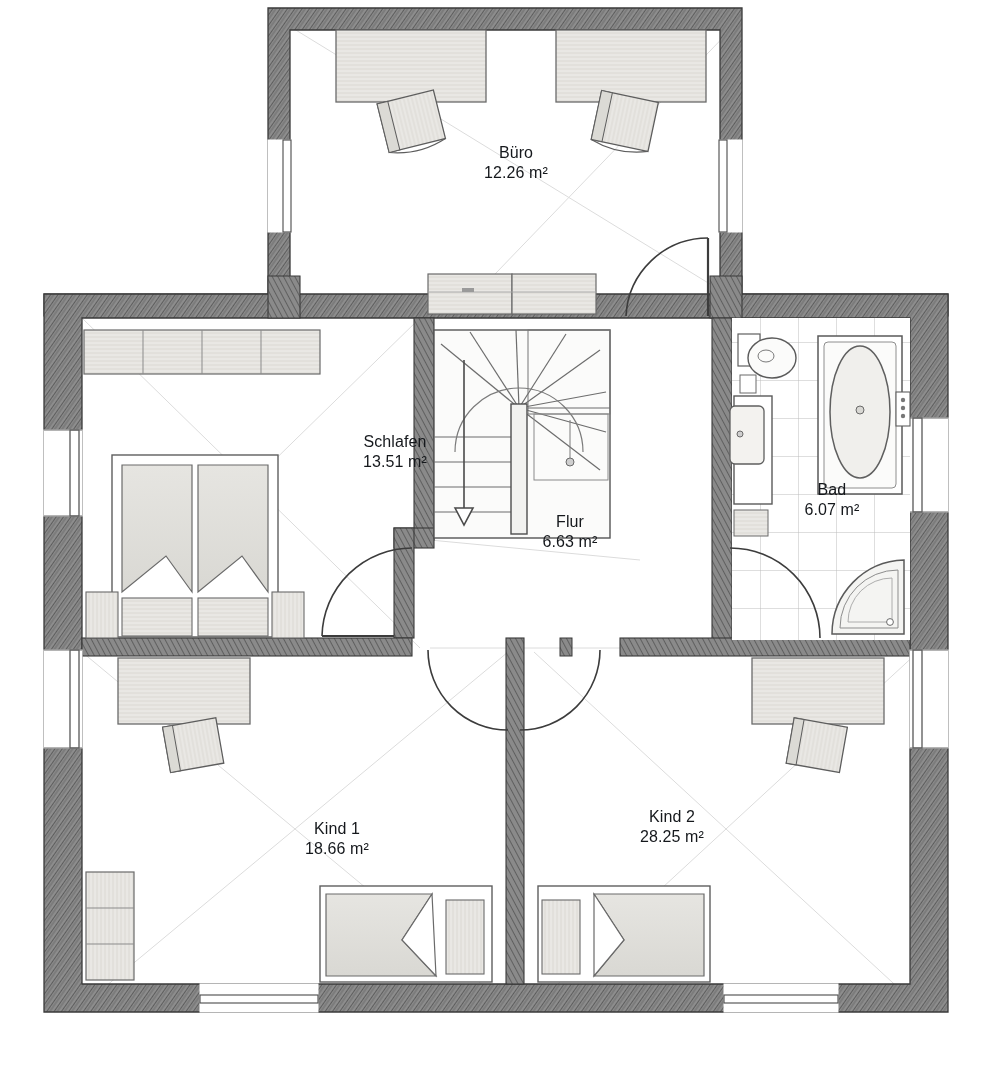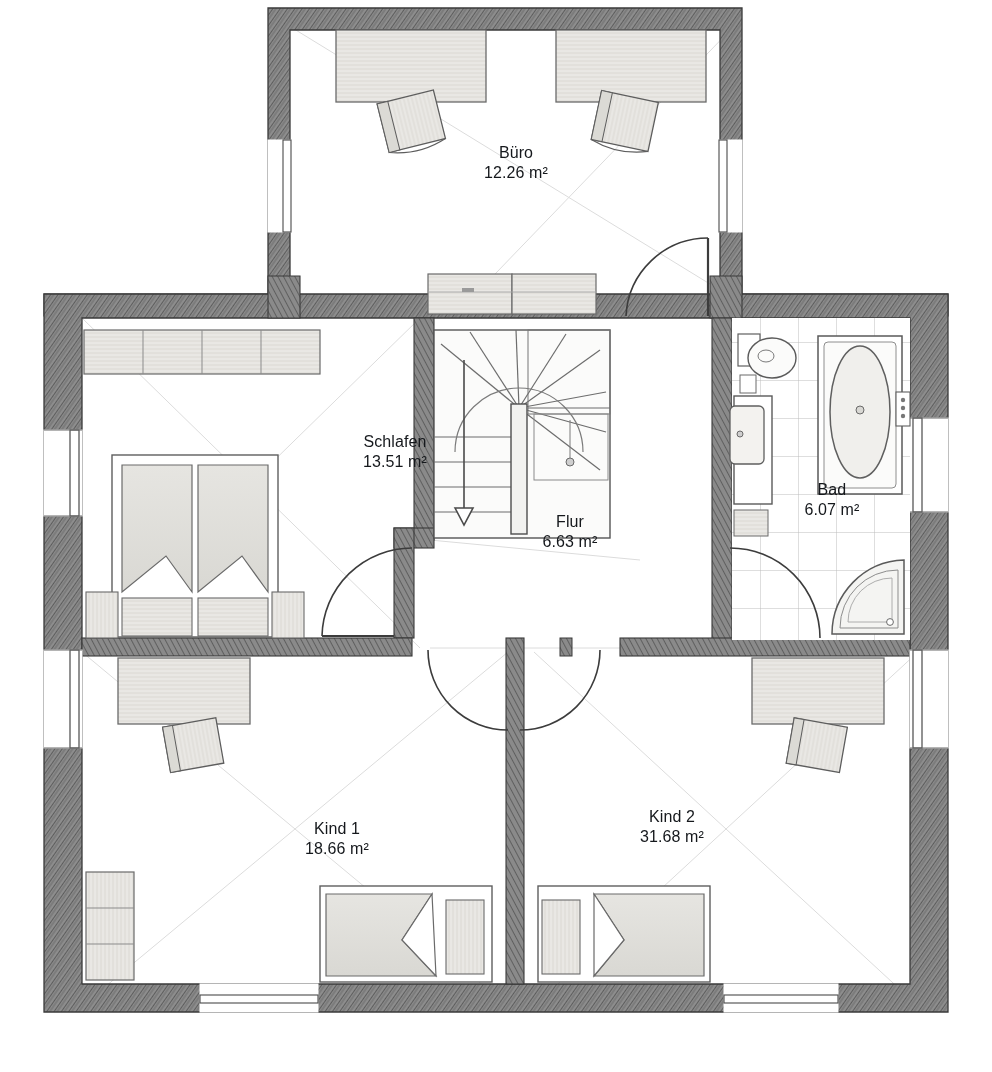--- a/index.html
+++ b/index.html
@@ -352,16 +352,16 @@
     <span class="ar">6.07 m²</span>
   </div>
 
   <div class="room-label" style="left:337px;top:839px;transform:translate(-50%,-50%);">
     <span class="nm">Kind 1</span>
     <span class="ar">18.66 m²</span>
   </div>
 
   <div class="room-label" style="left:672px;top:797px;transform:translate(-50%,-50%);margin-top:30px;">
     <span class="nm">Kind 2</span>
-    <span class="ar">31.68 m²</span>
+    <span class="ar">28.25 m²</span>
   </div>
 
 </div>
 
 </body></html>

